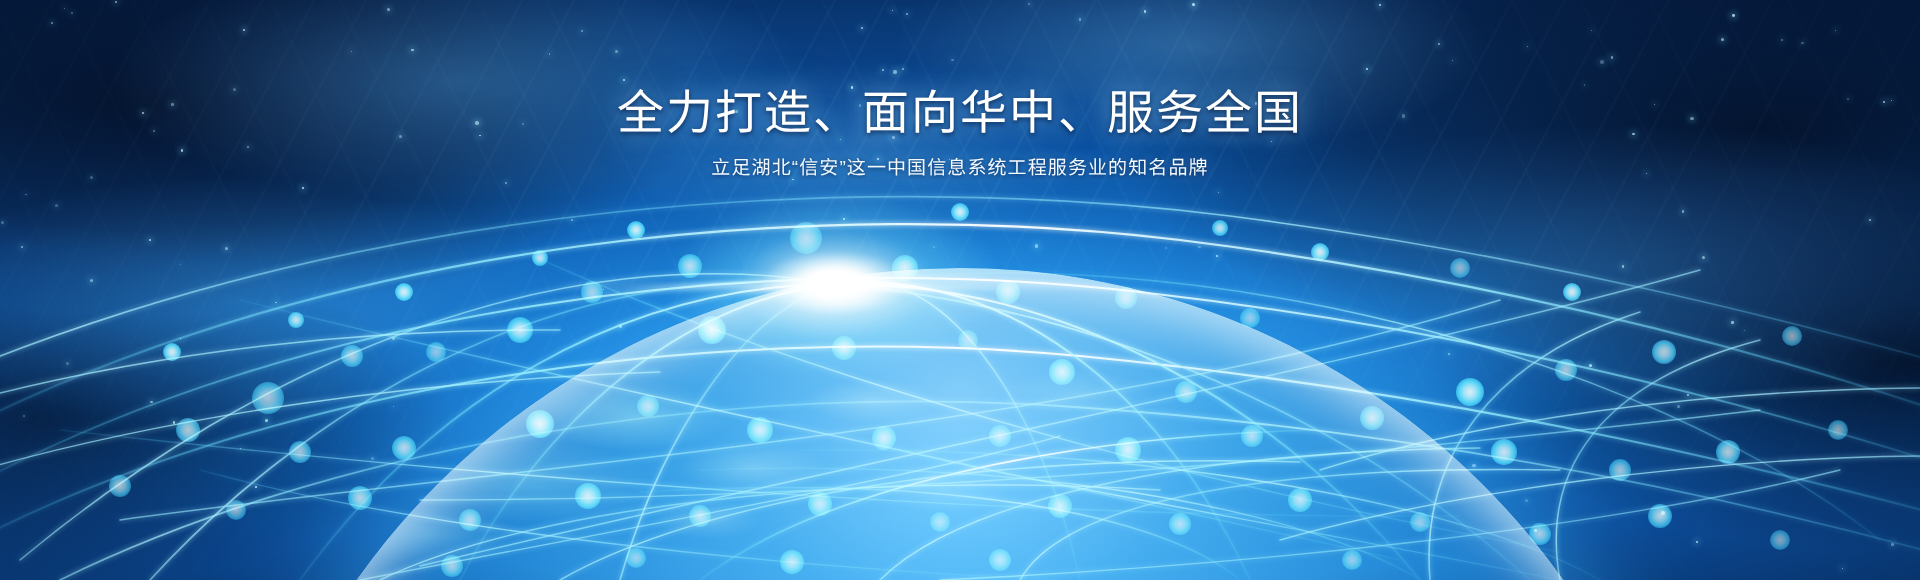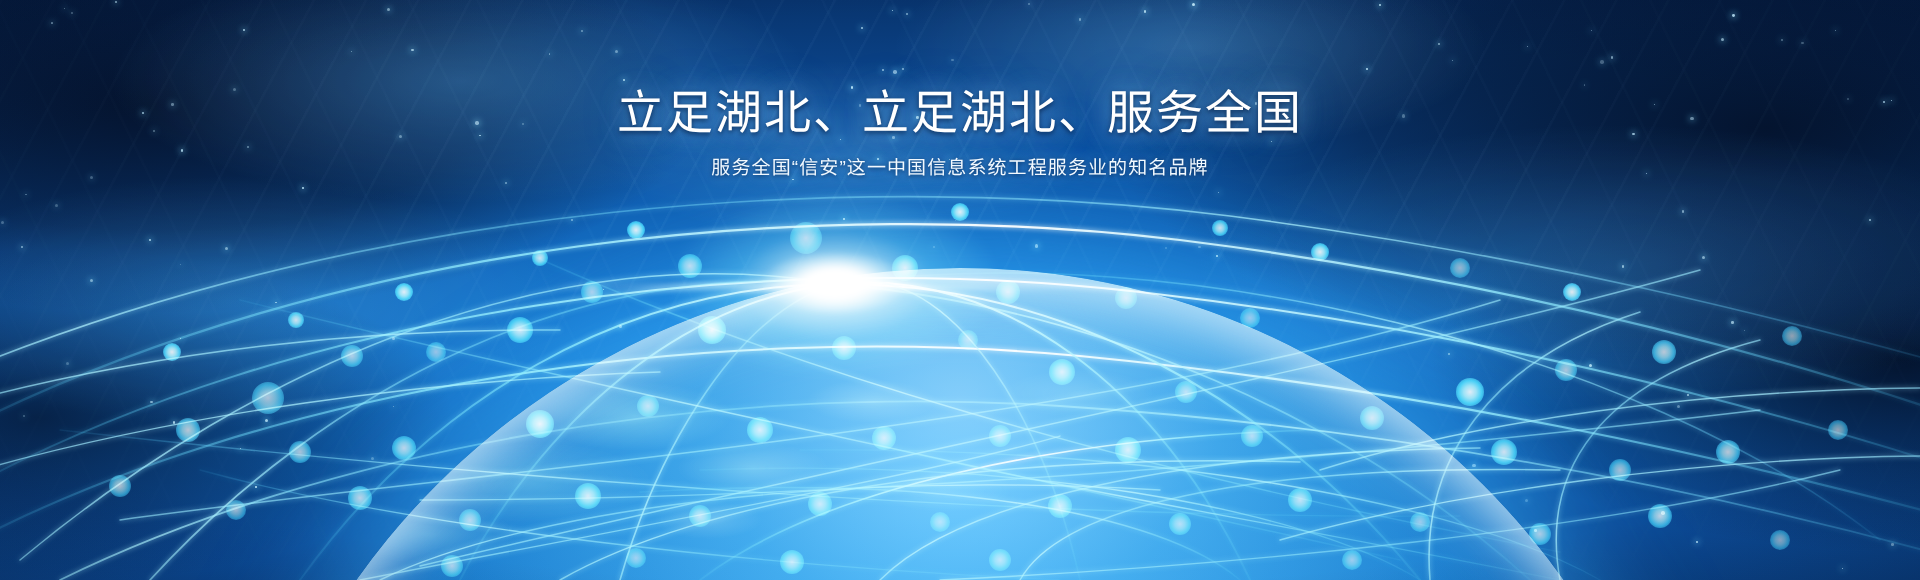--- a/index.html
+++ b/index.html
@@ -494,17 +494,17 @@
       <span class="node" style="left:163px;top:343px;width:18px;height:18px;opacity:0.87"></span>
     </div>
 
   <div class="hotspot"></div>
   <div class="hotspot-ray"></div>
   <div class="hotspot-core"></div>
 
   <div class="layer vignette"></div>
 
   <div class="copy">
-    <div class="headline">立足湖北、立足湖北、服务全国</div>
-    <div class="subtitle">服务全国“信安”这一中国信息系统工程服务业的知名品牌</div>
+    <div class="headline">全力打造、面向华中、服务全国</div>
+    <div class="subtitle">立足湖北“信安”这一中国信息系统工程服务业的知名品牌</div>
   </div>
 
 </div>
 
 </body></html>

